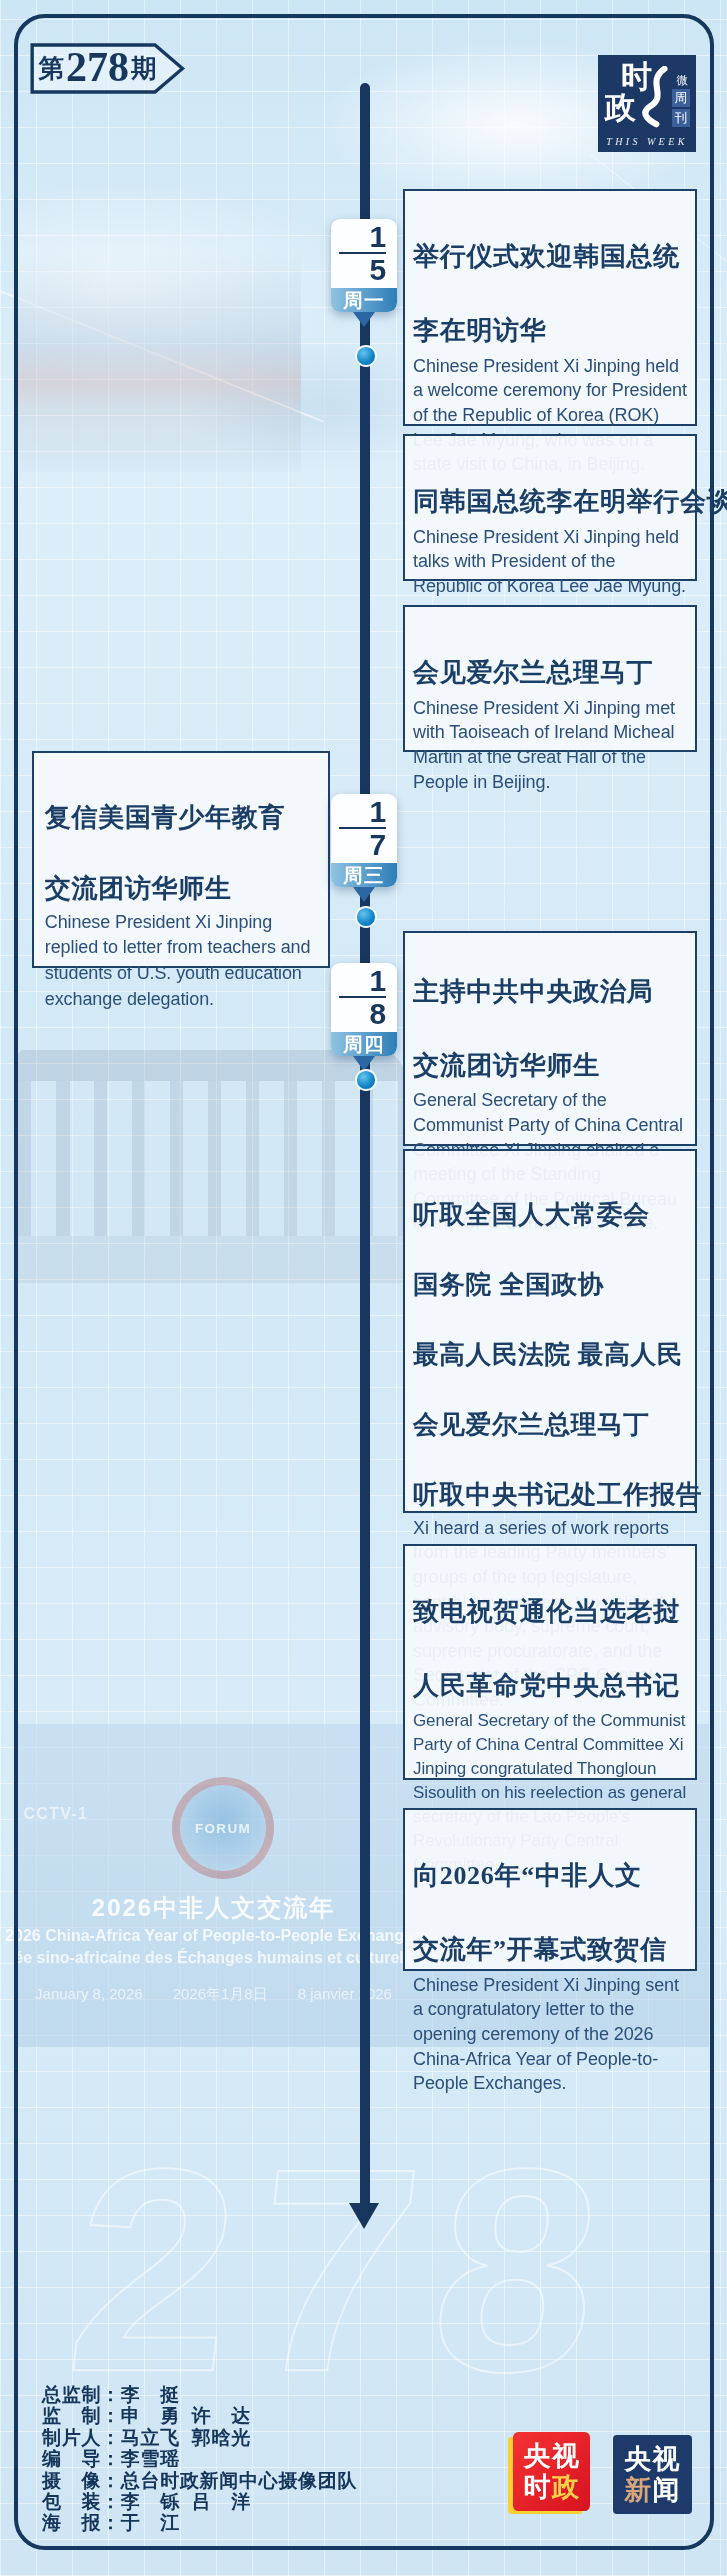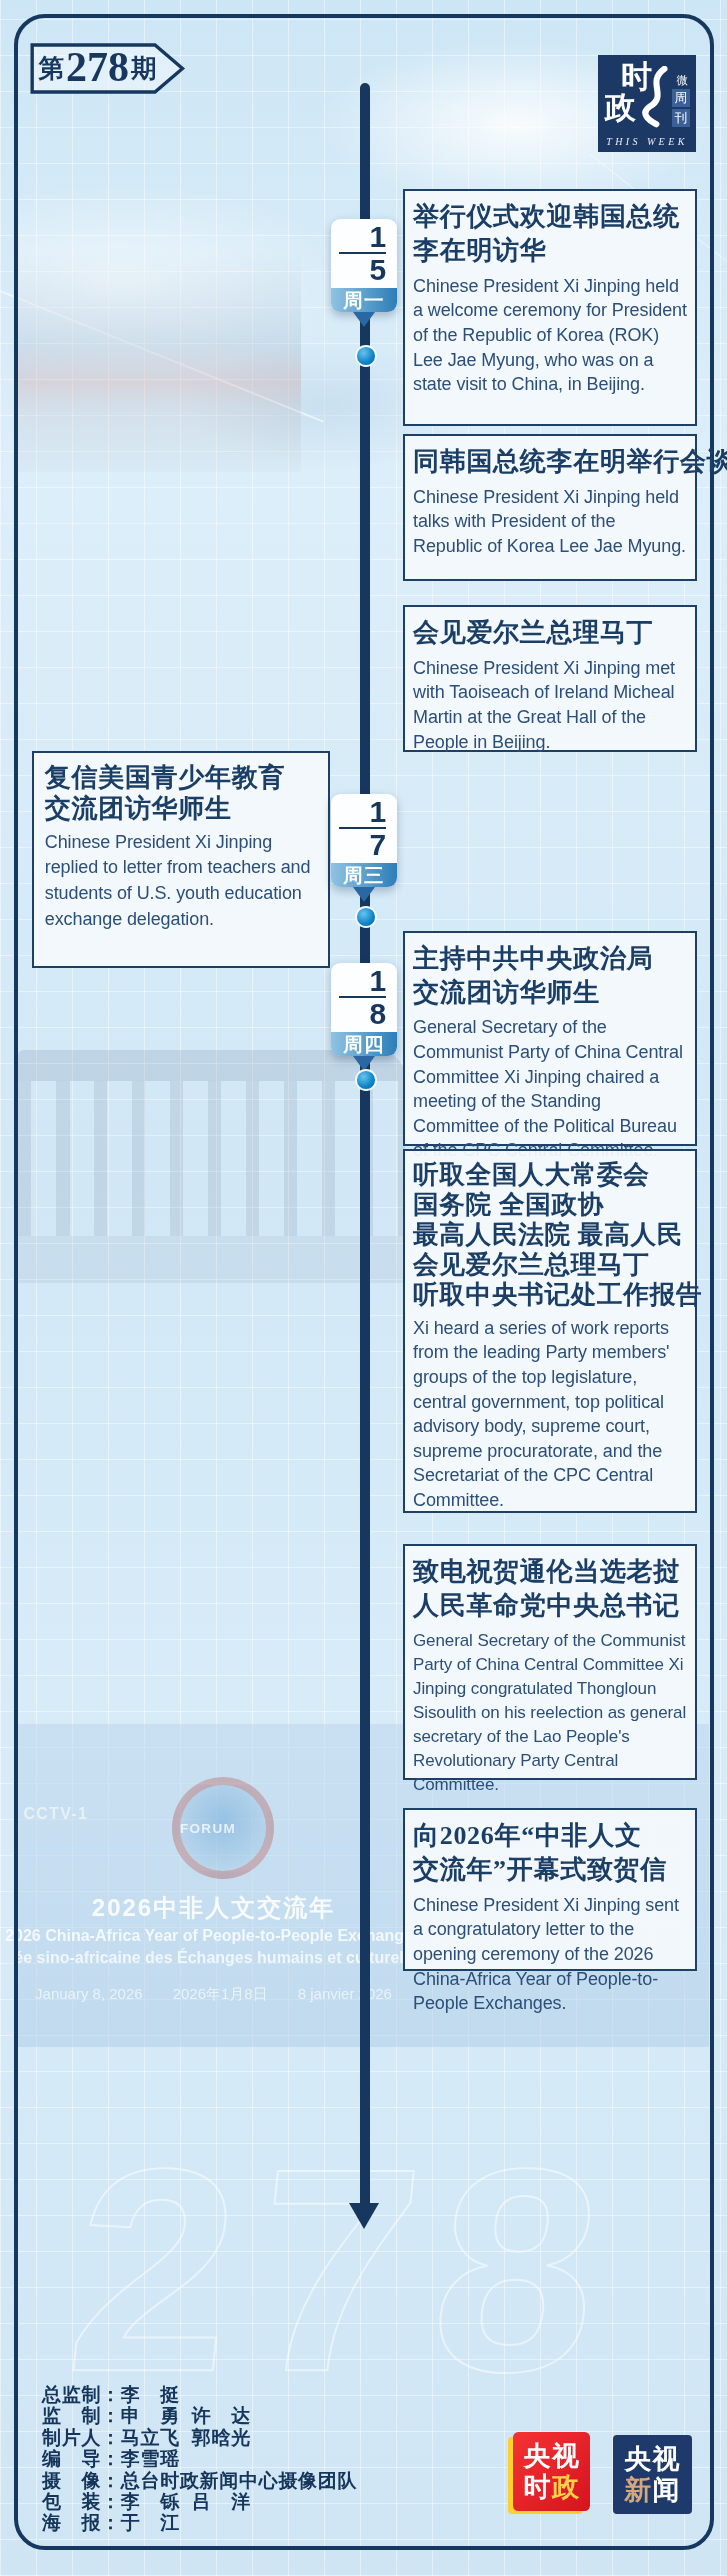--- a/index.html
+++ b/index.html
@@ -22,21 +22,21 @@
   .photo-hall{position:absolute;left:18px;top:1010px;width:387px;height:323px;z-index:1;opacity:.8;}
   .hall-roof{position:absolute;left:0;top:40px;width:100%;height:31px;background:rgba(96,118,146,.22);border-radius:5.4px 27px 0 0;}
   .hall-cols{position:absolute;left:0;top:71px;width:100%;height:155px;background:
     repeating-linear-gradient(90deg,rgba(100,122,150,.20) 0 13.5px,rgba(210,225,238,.15) 13.5px 38px);}
   .hall-base{position:absolute;left:0;top:226px;width:100%;height:47px;background:rgba(120,140,165,.15);}
   .photo-globe{position:absolute;left:18px;top:1724px;width:691px;height:323px;z-index:1;
     background:linear-gradient(180deg,rgba(188,214,236,.55),rgba(168,200,228,.45));}
   .ev-cctv{position:absolute;left:5.4px;top:81px;font-size:16px;font-weight:700;color:rgba(255,255,255,.55);letter-spacing:1.3px;}
   .ev-circle{position:absolute;left:154px;top:53px;width:86px;height:86px;border-radius:50%;
     border:8.8px solid rgba(214,92,74,.32);background:radial-gradient(circle at 50% 42%,rgba(110,170,215,.55),rgba(110,170,215,.15) 75%);
-    display:flex;align-items:center;justify-content:flex-start;}
+    display:flex;align-items:center;justify-content:center;}
   .ev-forum{font-size:13.5px;font-weight:700;color:rgba(255,255,255,.75);letter-spacing:1.3px;}
   .ev-cn{position:absolute;left:0;top:168px;width:391px;text-align:center;font-size:24px;font-weight:700;color:rgba(255,255,255,.88);letter-spacing:2px;}
   .ev-en{position:absolute;left:-20px;top:203px;width:431px;text-align:center;font-size:16px;font-weight:700;color:rgba(255,255,255,.8);}
   .ev-fr{position:absolute;left:-20px;top:225px;width:431px;text-align:center;font-size:16px;font-weight:700;color:rgba(255,255,255,.75);}
   .ev-dates{position:absolute;left:0;top:261px;width:391px;text-align:center;font-size:15px;color:rgba(255,255,255,.65);}
   .wm278{position:absolute;left:20px;top:2101px;z-index:2;}
   
   .frame{position:absolute;left:13.5px;top:13.5px;width:700px;height:2536px;z-index:3;
     border:4.7px solid #16375e;border-radius:31px;box-sizing:border-box;pointer-events:none;}
   
@@ -76,27 +76,27 @@
   .d1{top:345px;} .d2{top:906px;} .d3{top:1069px;}
   
   .card{position:absolute;background:rgba(244,249,252,.94);border:2px solid #1d4166;box-sizing:border-box;
     padding:9.4px 6.7px 6.7px 8px;z-index:5;}
   .card-r{left:403px;width:294px;}
   .card-l{left:32px;width:298px;padding-left:10.8px;}
   .c1{top:189px;height:237px;}
   .c2{top:434px;height:147px;}
   .c3{top:605px;height:147px;}
   .cl{top:751px;height:217px;}
-  .c4{top:931px;height:215px;padding-top:9px;}
+  .c4{top:931px;height:215px;padding-top:2px;}
   .c5{top:1149px;height:364px;}
   .c6{top:1544px;height:236px;}
   .c7{top:1808px;height:163px;}
   .t{margin:0;color:#1b3e66;font-family:"Liberation Serif","DejaVu Serif",serif;font-weight:700;
      font-size:26px;line-height:34px;letter-spacing:0.7px;}
-  .t span{display:block;white-space:nowrap;}
+  .t span{display:block;white-space:nowrap;margin-top:40px;}
   .c5 .t{line-height:30px;font-size:25.6px;}
   .cl .t{line-height:31px;}
   .en{margin:5.4px 0 0;color:#2b4f79;font-size:18px;line-height:24.6px;letter-spacing:-0.1px;}
   .c6 .en{font-size:17px;line-height:24px;}
   .cl .en{line-height:25.6px;}
   
   .credits{position:absolute;left:42px;top:2384px;z-index:6;color:#15355a;}
   .cr{font-size:19px;line-height:21.4px;letter-spacing:0.7px;white-space:pre;font-weight:bold;}
   
   .red-logo{position:absolute;left:508px;top:2432px;width:83px;height:83px;z-index:6;}

